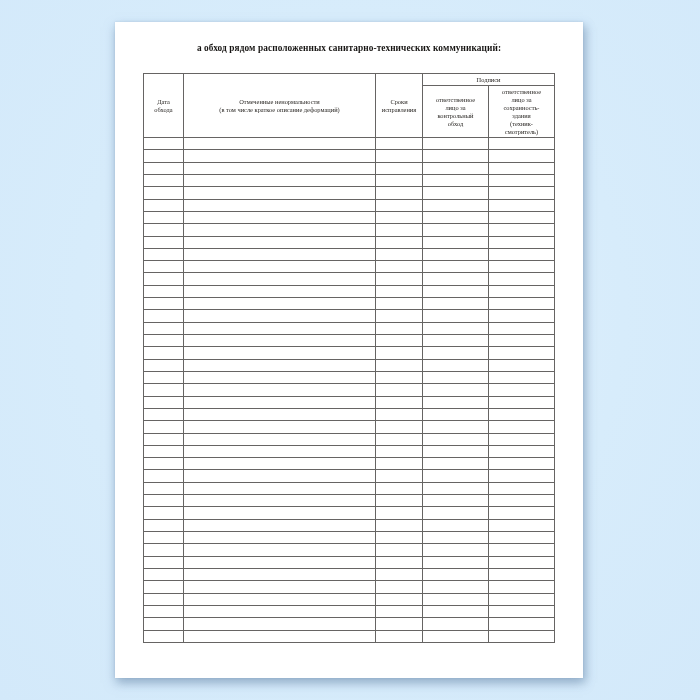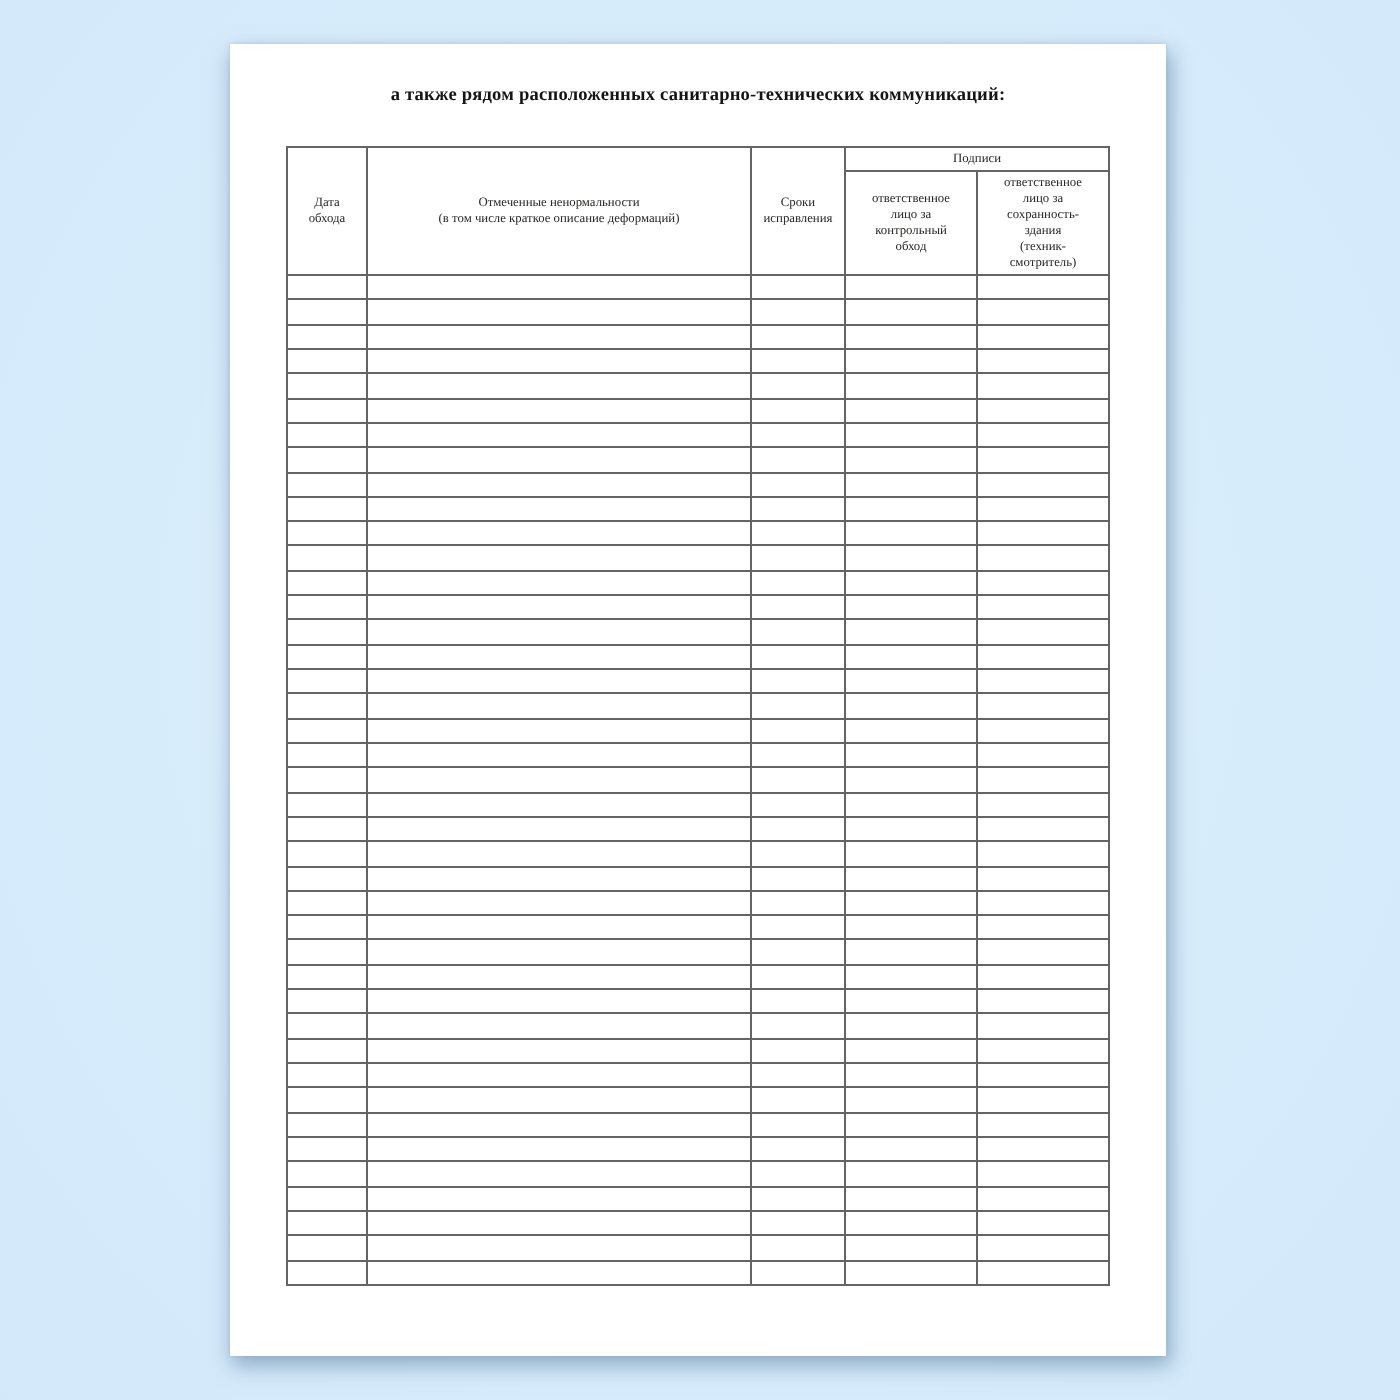--- a/index.html
+++ b/index.html
@@ -71,21 +71,21 @@
     height: 11.32px;
     background: #ffffff;
   }
 </style>
 </head>
 <body>
 
 <div class="page">
 
   <div class="doc-title">
-    <div>а также рядом расположенных санитарно-технических коммуникаций:</div>
+    <div>а обход рядом расположенных санитарно-технических коммуникаций:</div>
   </div>
 
   <table class="form-table">
     <colgroup>
       <col class="c1">
         <col class="c2">
         <col class="c3">
         <col class="c4">
         <col class="c5">
     </colgroup>

